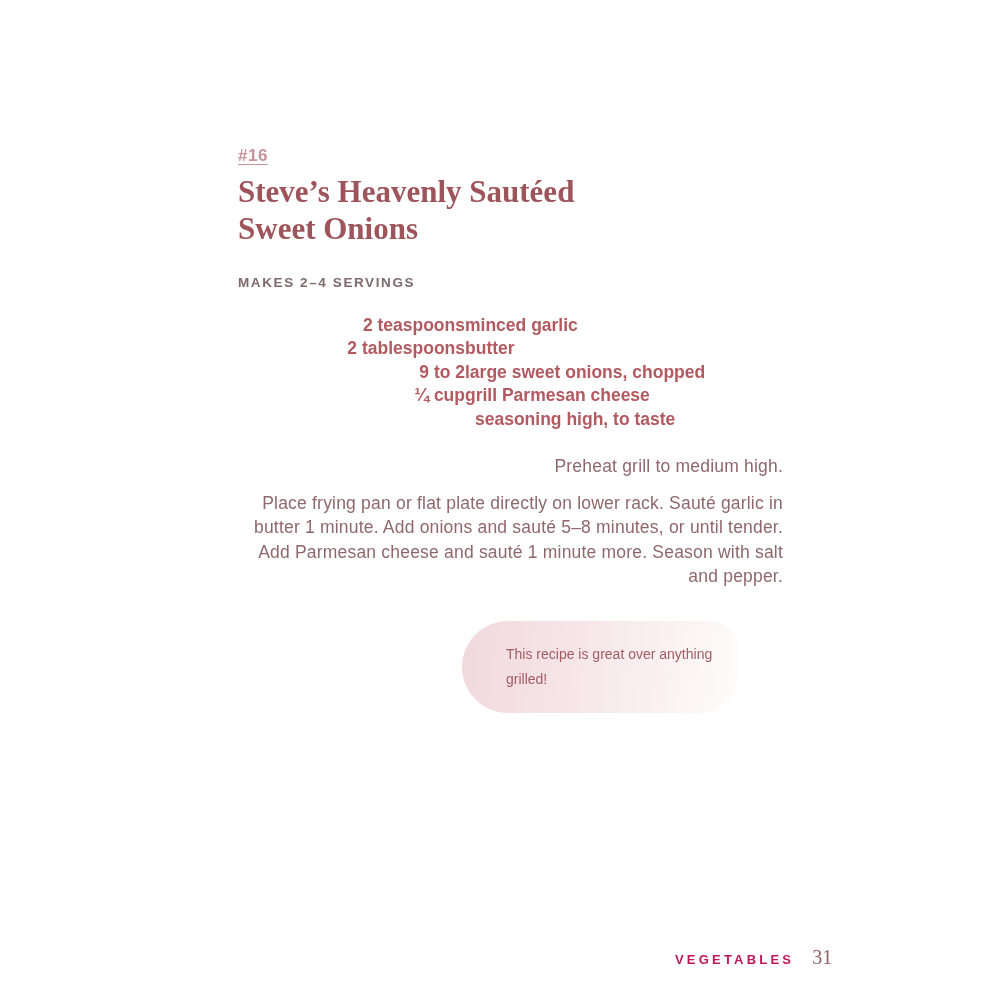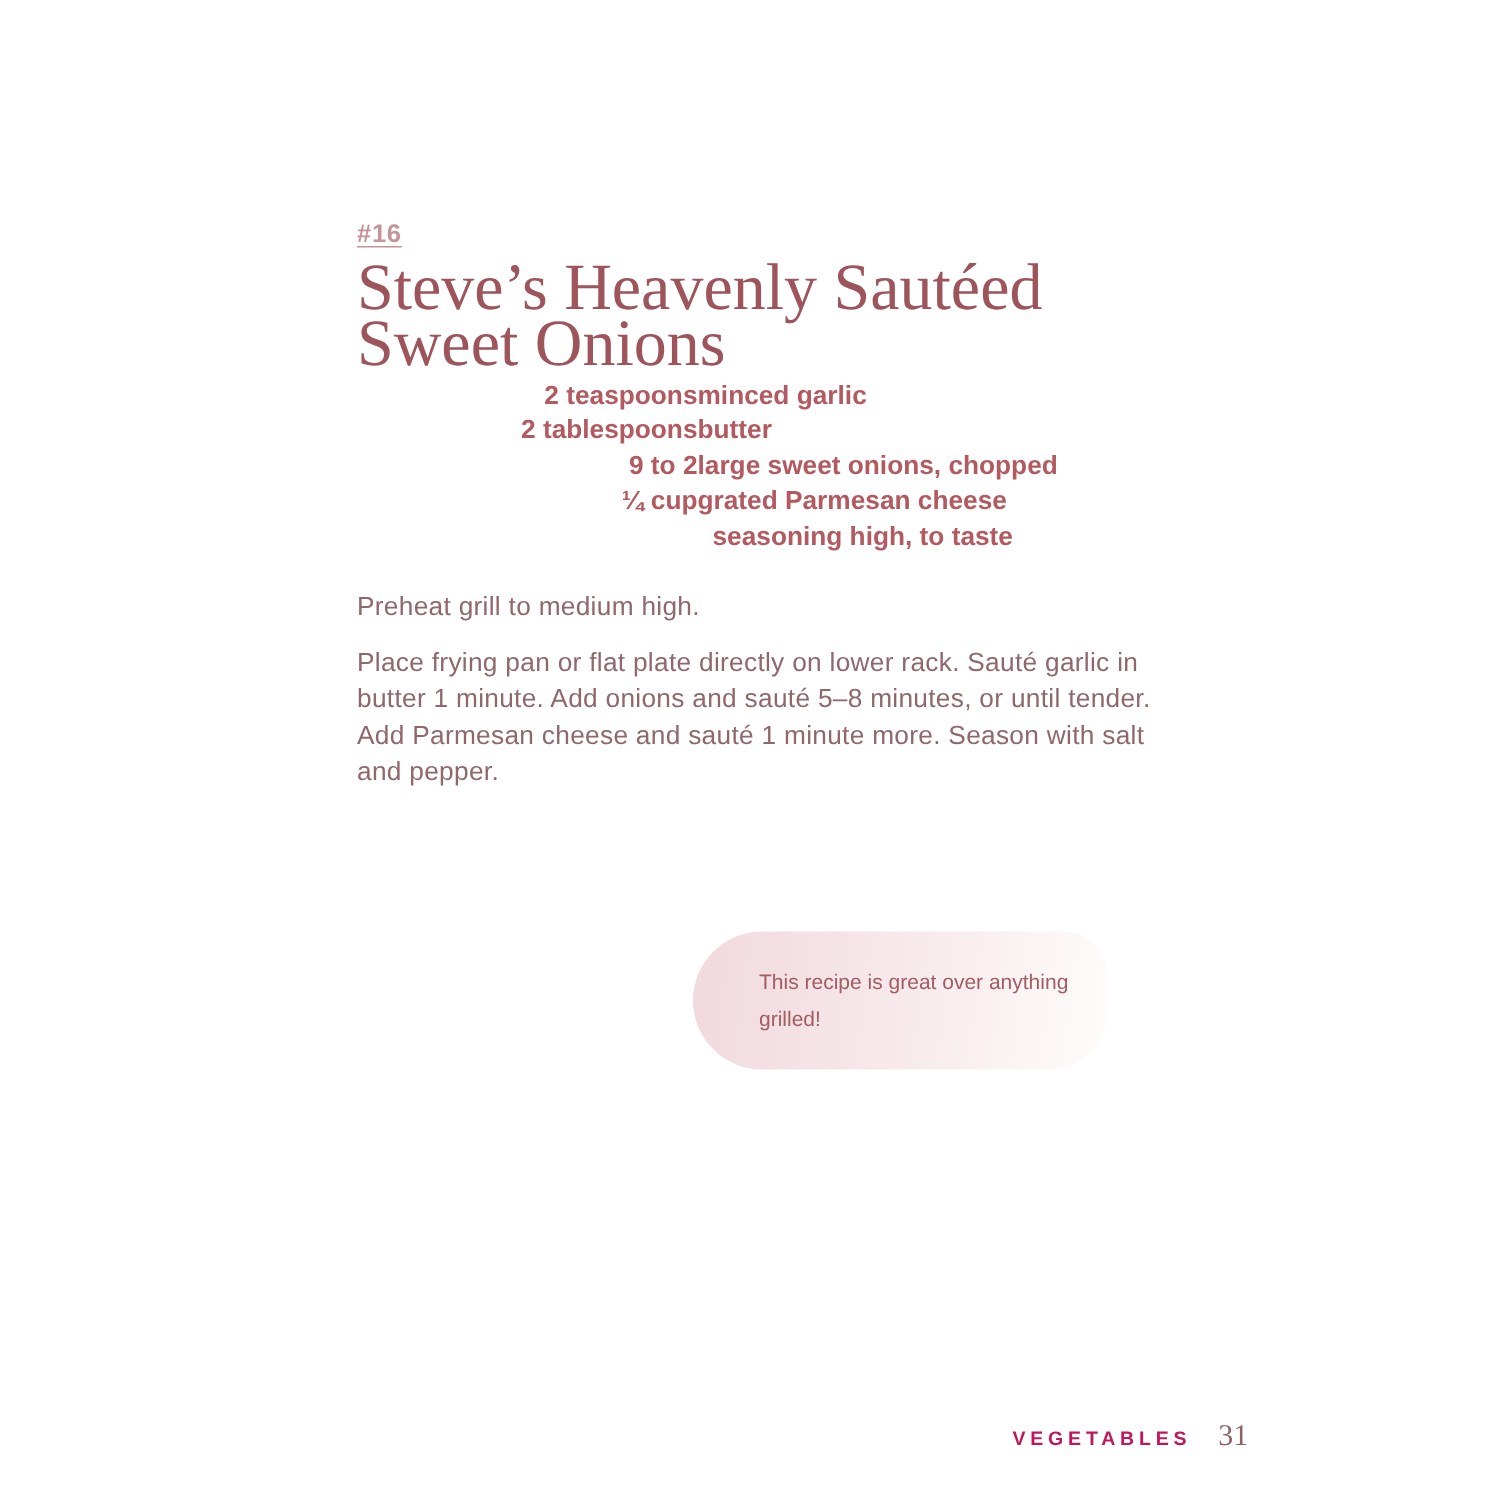--- a/index.html
+++ b/index.html
@@ -23,24 +23,25 @@
     font-size: 17px;
     font-weight: bold;
     letter-spacing: 0.5px;
     color: #c5939a;
     text-decoration: underline;
     text-underline-offset: 3px;
     margin-bottom: 7px;
   }
   .recipe-title {
     font-family: "Liberation Serif", serif;
-    font-size: 44px;
+    font-size: 31px;
     line-height: 37px;
     color: #9d545a;
-    margin-bottom: 5px;
+    margin-bottom: 28px;
+    font-weight: bold;
   }
   .servings {
     font-size: 13.5px;
     font-weight: bold;
     letter-spacing: 1.6px;
     color: #7e696c;
     margin-bottom: 24px;
   }
   .ingredients {
     display: grid;
@@ -52,20 +53,21 @@
     margin-bottom: 23px;
   }
   .ingredients .qty { text-align: right; }
   .ingredients .item .line2 { padding-left: 10px; }
   .instructions {
     width: 545px;
     font-size: 17.5px;
     line-height: 24.5px;
     letter-spacing: 0.2px;
     color: #8f686c;
+    text-align: right;
   }
   .instructions p { margin-bottom: 12px; }
   .callout {
     position: absolute;
     left: 462px;
     top: 621px;
     width: 276px;
     height: 92px;
     border-radius: 46px 28px 38px 46px;
     background: linear-gradient(97deg, #f1d9dd 0%, #f5e4e7 35%, #faf0f1 70%, #fefcfc 100%);
@@ -106,37 +108,38 @@
 
   <div class="content">
 
     <div class="recipe-number">#16</div>
 
     <div class="recipe-title">
         <div>Steve’s Heavenly Sautéed</div>
         <div>Sweet Onions</div>
       </div>
 
+    <div class="servings">MAKES 2–4 SERVINGS</div>
 
     <div class="ingredients">
         <div class="qty">2 teaspoons</div>
         <div class="item">
           <div>minced garlic</div>
         </div>
         <div class="qty">2 tablespoons</div>
         <div class="item">
           <div>butter</div>
         </div>
         <div class="qty">9 to 2</div>
         <div class="item">
           <div>large sweet onions, chopped</div>
         </div>
         <div class="qty">¼ cup</div>
         <div class="item">
-          <div>grated Parmesan cheese</div>
+          <div>grill Parmesan cheese</div>
         </div>
         <div class="qty"></div>
         <div class="item">
           <div class="line2">seasoning high, to taste</div>
         </div>
       </div>
 
     <div class="instructions">
         <p>Preheat grill to medium high.</p>
         <p>Place frying pan or flat plate directly on lower rack. Sauté garlic in butter 1 minute. Add onions and sauté 5–8 minutes, or until tender. Add Parmesan cheese and sauté 1 minute more. Season with salt and pepper.</p>

